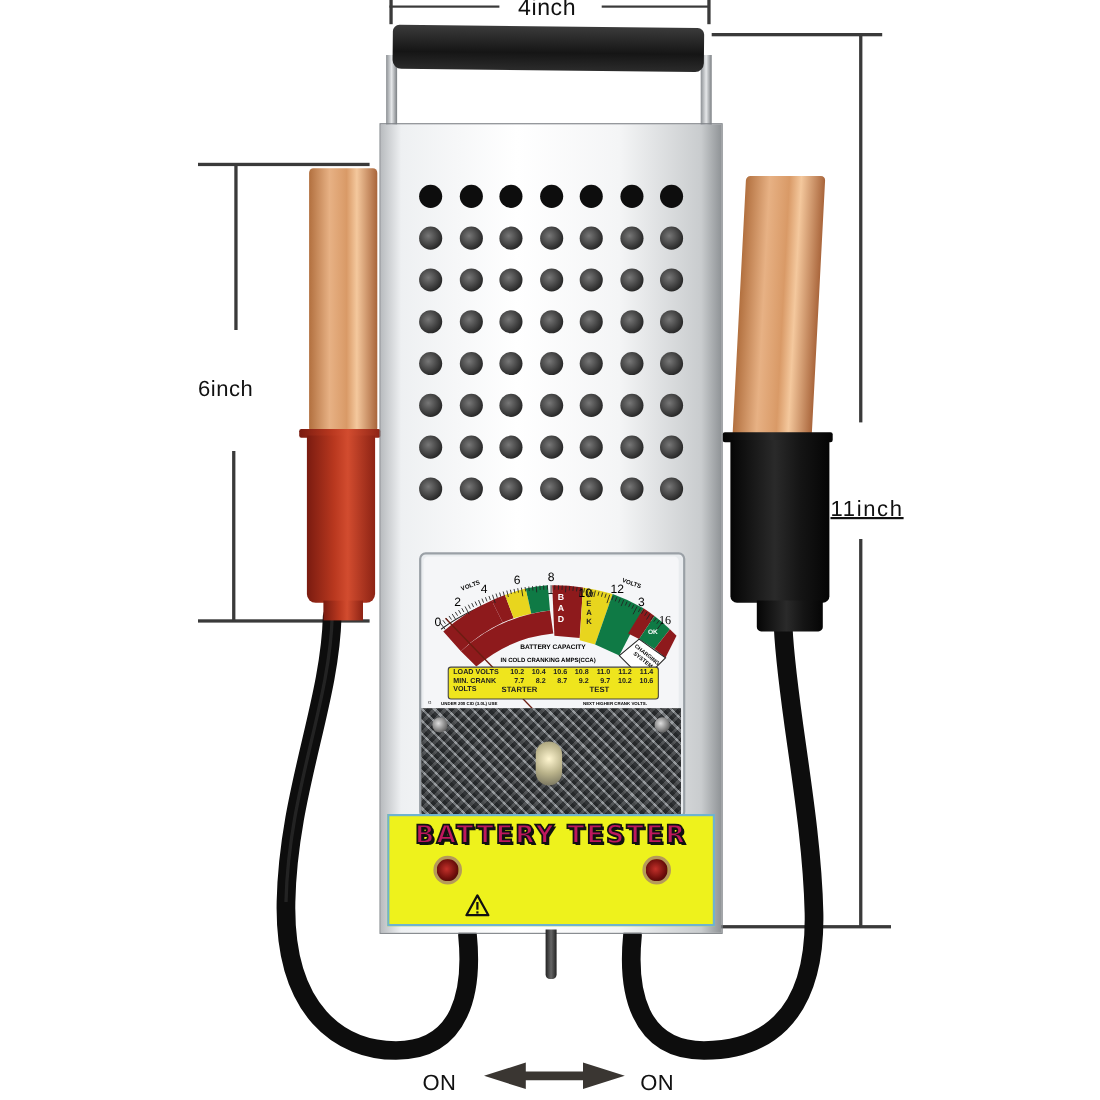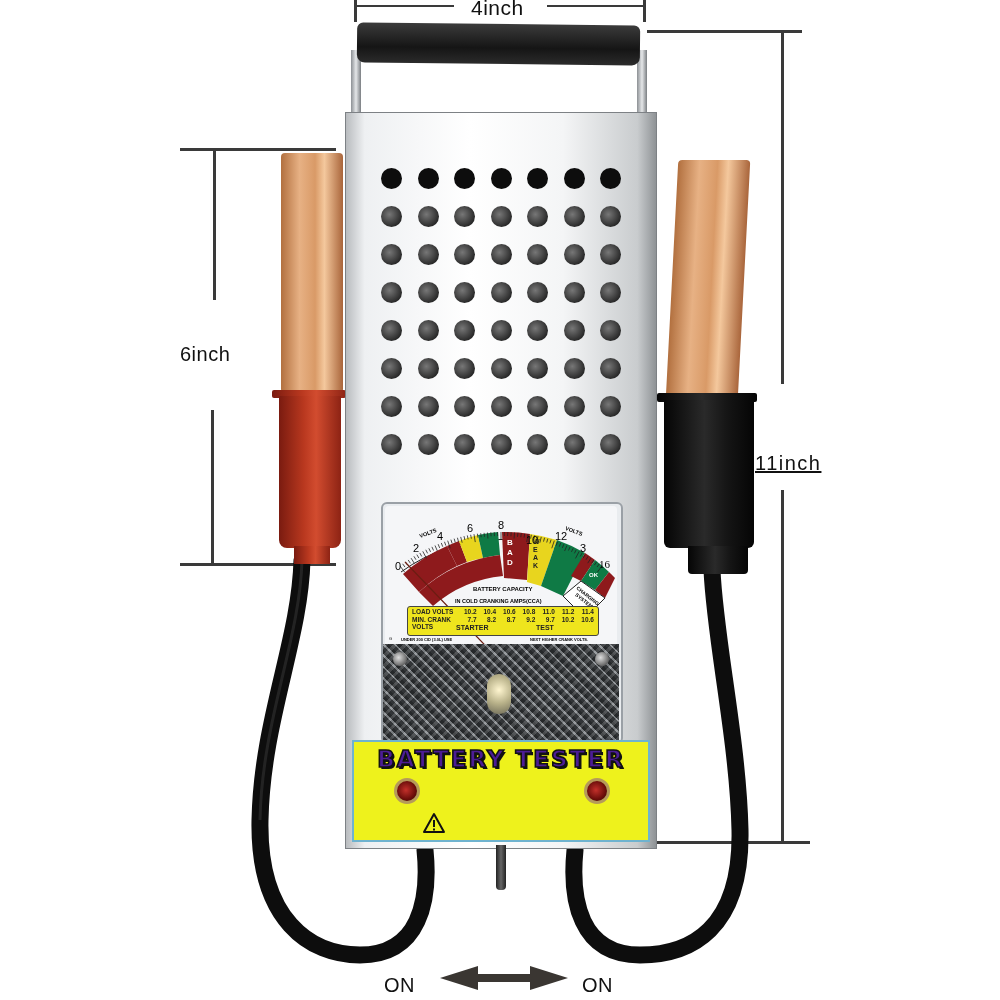--- a/index.html
+++ b/index.html
@@ -19,21 +19,21 @@
   #window { position:absolute; left:0; top:140px; width:236px; height:96px; background:repeating-linear-gradient(45deg,#3a3d40 0 3px,#8b8f93 3px 5px,#2c2f31 5px 8px),#444; }
   #window::after{ content:""; position:absolute; inset:0; background:repeating-linear-gradient(-45deg,rgba(255,255,255,0.12) 0 3px,rgba(0,0,0,0.15) 3px 7px); }
   .screw { position:absolute; width:14px; height:14px; border-radius:50%; background:radial-gradient(circle at 40% 40%,#ddd,#666 70%); z-index:2; }
   #bulb { position:absolute; left:104px; top:30px; width:24px; height:40px; border-radius:12px; background:radial-gradient(circle at 50% 40%,#fff6d0,#b9b28a 50%,#6e6b58); z-index:2; }
   .tbl { position:absolute; left:22px; top:100px; width:190px; height:28px; background:#efe51d; border:1.5px solid #444; border-radius:3px; font-size:6.5px; font-weight:bold; color:#222; }
   .tbl-row { position:absolute; left:4px; right:4px; display:flex; }
   .tbl-row span { flex:1; text-align:right; }
   .tbl-row span.lbl { flex:2.3; text-align:left; }
   
   #label { left:352px; top:740px; width:298px; height:102px; background:#eef21c; border:2px solid #6fb3cf; box-sizing:border-box; }
-  #label-title { position:absolute; left:0; right:0; top:4px; text-align:center; font-family:"DejaVu Sans", sans-serif; font-weight:900; font-size:23px; color:#4c1d95; letter-spacing:2px; -webkit-text-stroke:1.6px #111; text-shadow:2px 2px 0 #111; }
+  #label-title { position:absolute; left:0; right:0; top:4px; text-align:center; font-family:"DejaVu Sans", sans-serif; font-weight:900; font-size:23px; color:#be185d; letter-spacing:2px; -webkit-text-stroke:1.6px #111; text-shadow:2px 2px 0 #111; }
   .lamp { position:absolute; width:26px; height:26px; border-radius:50%; background:radial-gradient(circle at 45% 45%,#c3302a,#6a0d0a 60%,#2a0a08); border:3px solid #b59a5a; box-sizing:border-box; }
   #instructions { position:absolute; left:112px; top:66px; font-size:8.5px; font-weight:bold; color:#222; line-height:11px; }
   #warn { position:absolute; left:70px; top:72px; }
   
   .clamp-copper { background:linear-gradient(90deg,#b2703f,#e7b184 30%,#d99a67 55%,#f4c89d 70%,#a9653b); border-radius:4px; }
   .boot-red { background:linear-gradient(90deg,#7a1b10,#b9381f 40%,#d24c2f 60%,#8d2314); }
   .boot-black { background:linear-gradient(90deg,#050505,#2a2a2a 45%,#151515 70%,#050505); }
   svg { position:absolute; left:0; top:0; }
 </style>
 </head>

